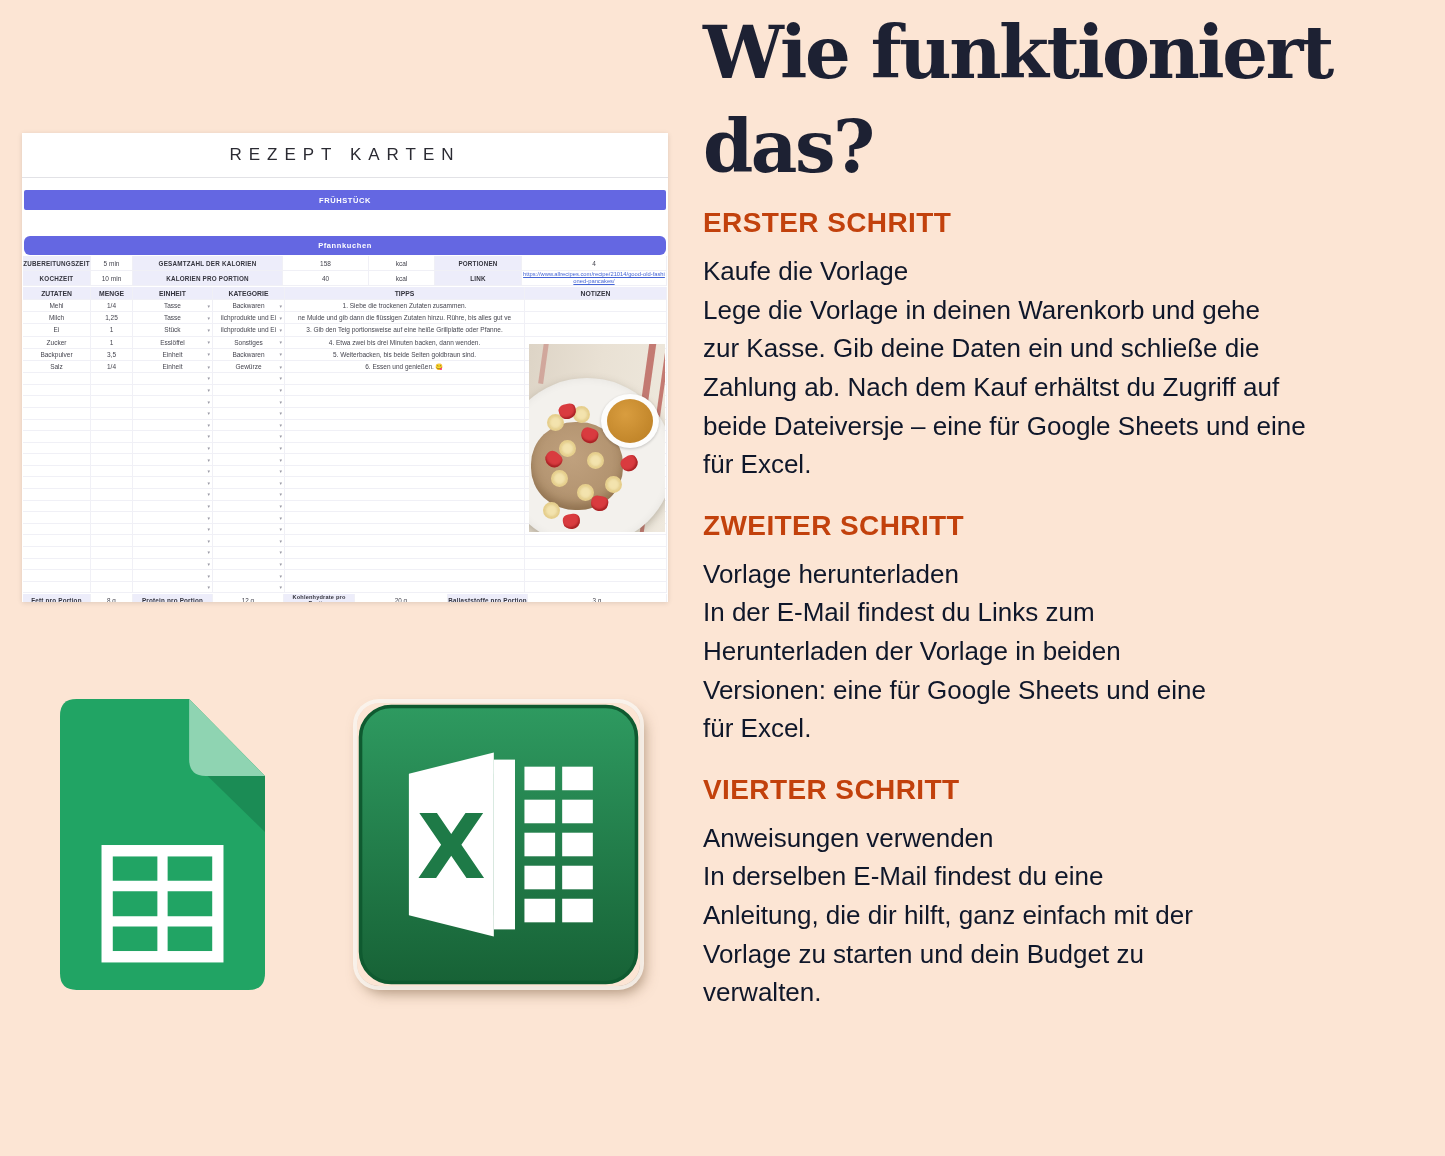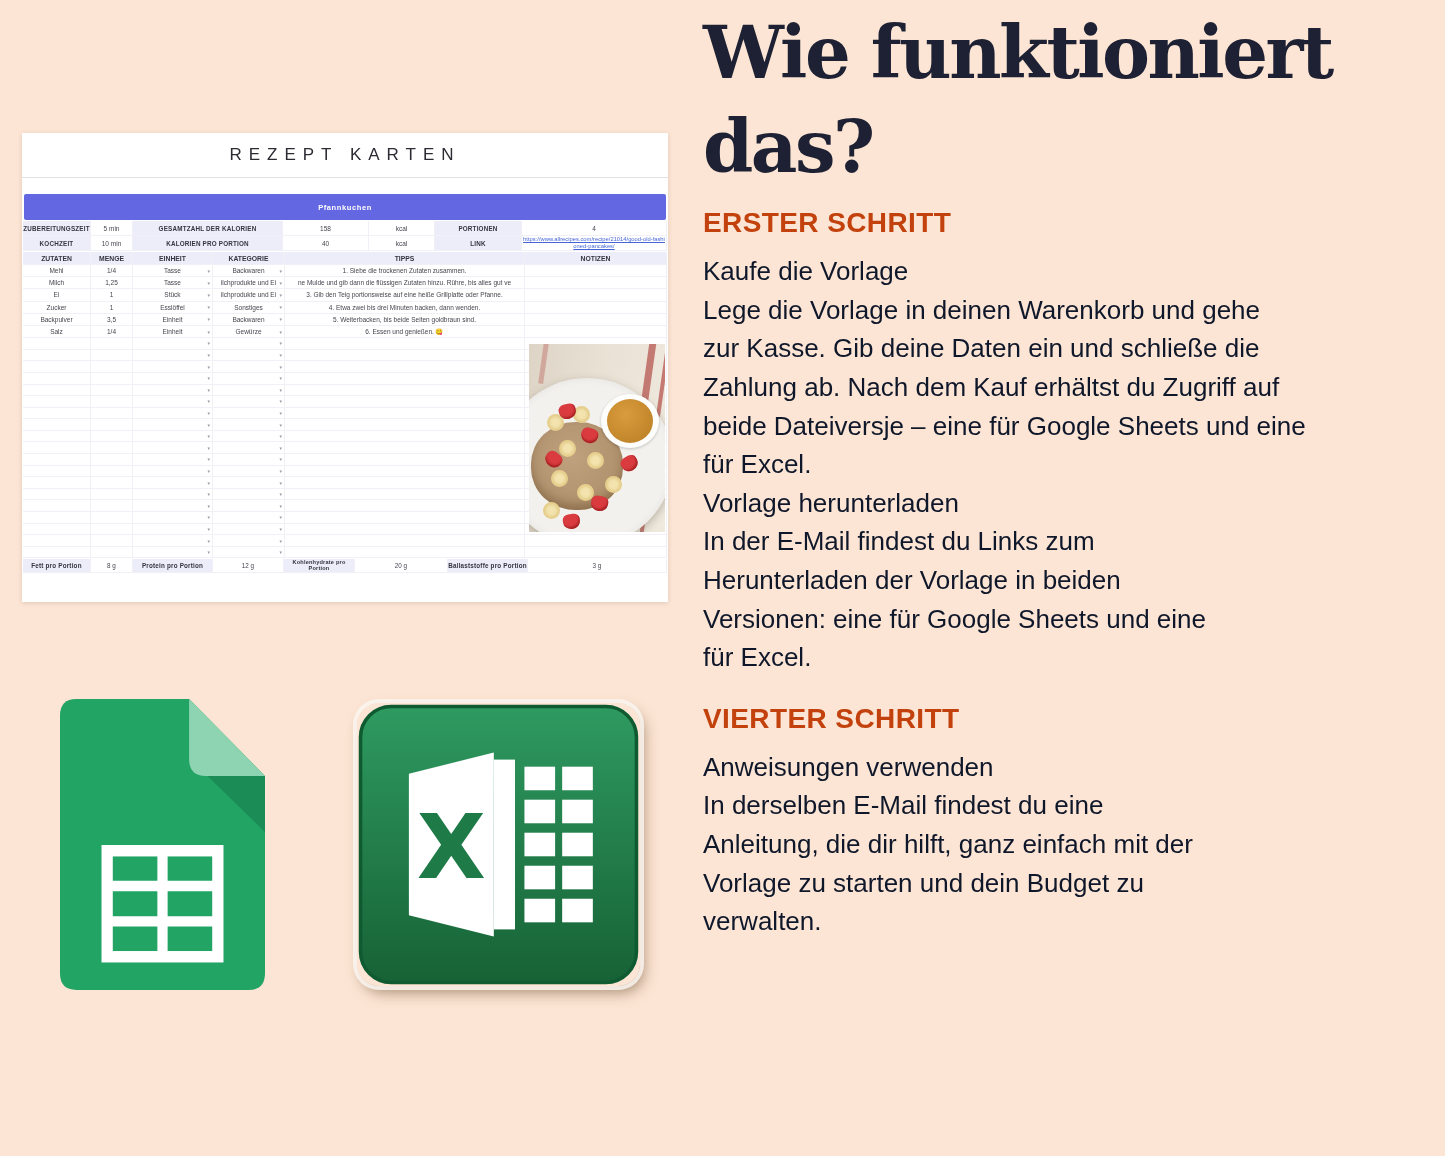--- a/index.html
+++ b/index.html
@@ -10,21 +10,21 @@
   
   .sheet-card { position:absolute; left:22px; top:133px; width:646px; height:469px;
     background:#ffffff; box-shadow:0 1px 5px rgba(0,0,0,.12); overflow:hidden; }
   .sheet-title-row { height:45px; display:flex; align-items:center; justify-content:center;
     border-bottom:1px solid #e2e2e6; }
   .sheet-title { font-size:17px; font-weight:normal; letter-spacing:7px; color:#2b2b33; }
   .band { height:20px; margin:0 2px; background:#6467e2; border-radius:2px;
     display:flex; align-items:center; justify-content:center; }
   .band span { color:#fff; font-weight:bold; font-size:7.5px; letter-spacing:.6px; }
   .band.category { margin-top:12px; }
-  .band.recipe   { margin-top:16px; height:26px; }
+  .band.recipe   { margin-top:26px; height:19px;border-radius:6px; }
 
   .grid-row { display:grid; margin:0 1px; }
   .cols-info { grid-template-columns:68px 42px 150px 86px 66px 87px 1fr; height:15px; }
   .cols-ing  { grid-template-columns:68px 42px 80px 72px 240px 1fr; }
   .head-row  { height:13px; margin-top:1px; }
   .ing-row   { height:12.2px; }
   .empty-row { height:11.6px; }
   .cols-nut  { grid-template-columns:68px 42px 80px 71px 71px 93px 80px 1fr; height:14px; margin-top:1px; }
 
   .cell { display:flex; align-items:center; justify-content:center; overflow:hidden;
@@ -72,20 +72,23 @@
     margin:26px 0 13px; }
   .step-heading.first { margin-top:14px; }
   .step-body { font-size:26px; color:#0f172a; line-height:38.6px; white-space:pre-line; }
 </style>
 </head>
 <body>
 
 <div class="sheet-card">
   <div class="sheet-title-row">
     <div class="sheet-title">REZEPT KARTEN</div>
+  </div>
+  <div class="band category">
+    <span>FRÜHSTÜCK</span>
   </div>
   <div class="band recipe">
     <span>Pfannkuchen</span>
   </div>
 
   <div class="grid-row cols-info" style="margin-top:1px;">
     <div class="cell lbl">ZUBEREITUNGSZEIT</div>
     <div class="cell">5 min</div>
     <div class="cell lbl">GESAMTZAHL DER KALORIEN</div>
     <div class="cell">158</div>
@@ -512,20 +515,21 @@
   <div class="big-title">Wie funktioniert das?</div>
 
   <div class="step-heading first">ERSTER SCHRITT</div>
   <div class="step-body">Kaufe die Vorlage
  Lege die Vorlage in deinen Warenkorb und gehe
 zur Kasse. Gib deine Daten ein und schließe die
 Zahlung ab. Nach dem Kauf erhältst du Zugriff auf
 beide Dateiversje – eine für Google Sheets und eine
 für Excel.</div>
 
+  <div class="step-heading">ZWEITER SCHRITT</div>
 
   <div class="step-body">Vorlage herunterladen
  In der E-Mail findest du Links zum
 Herunterladen der Vorlage in beiden
 Versionen: eine für Google Sheets und eine
 für Excel.</div>
 
   <div class="step-heading">VIERTER SCHRITT</div>
   <div class="step-body">Anweisungen verwenden
  In derselben E-Mail findest du eine

